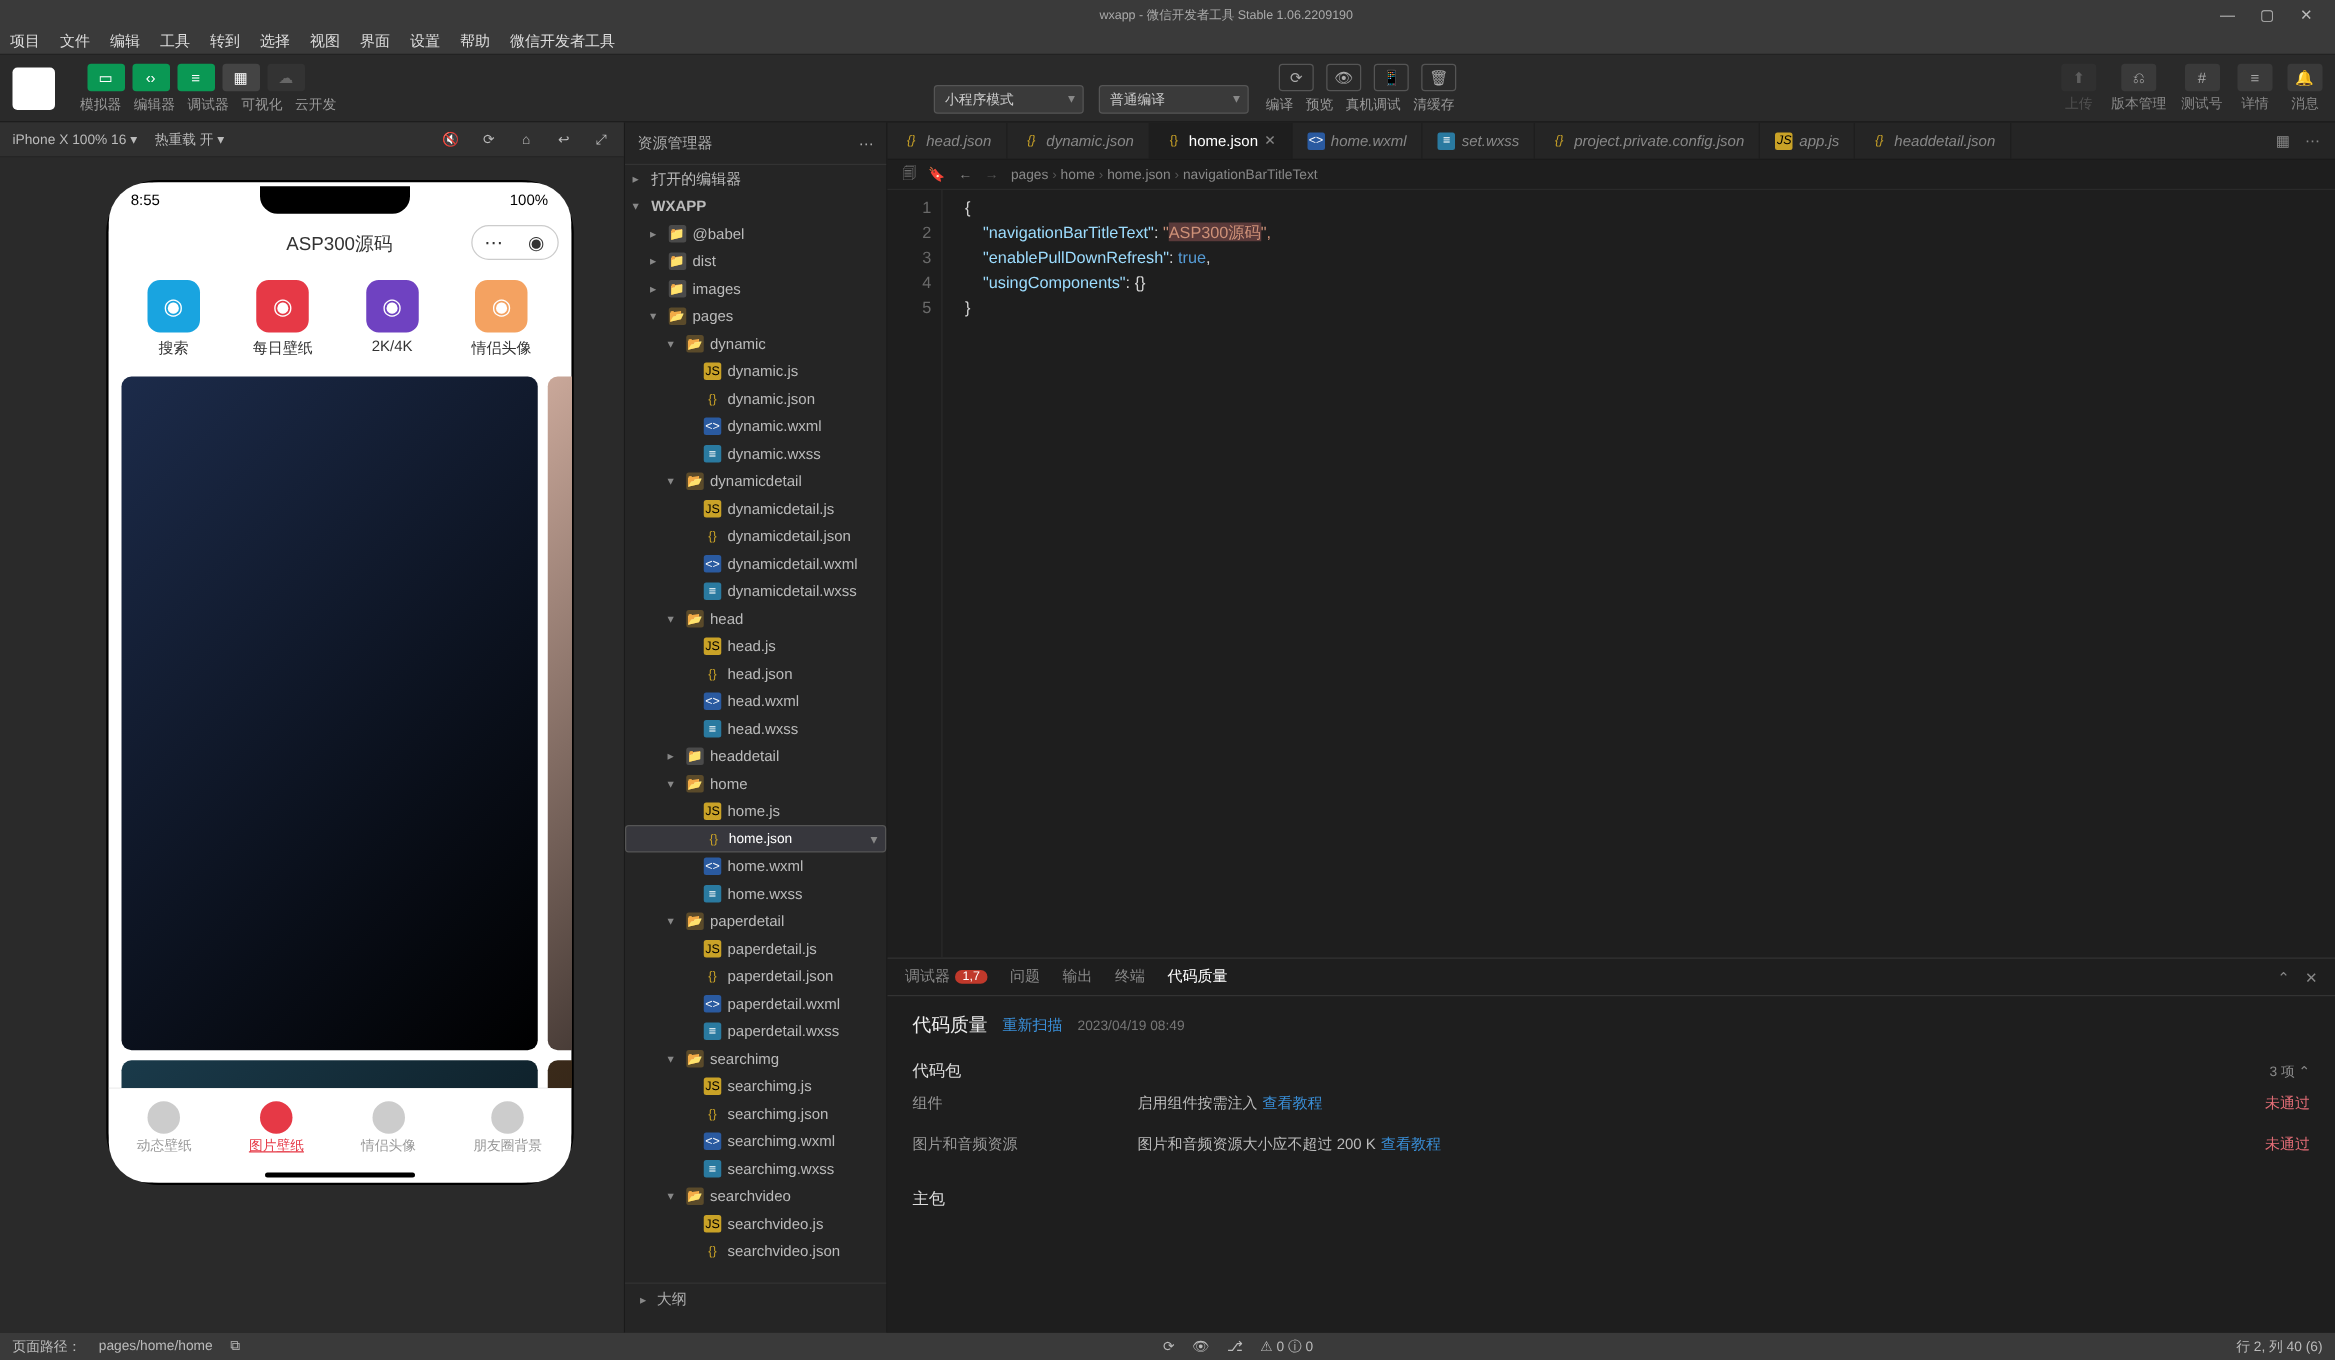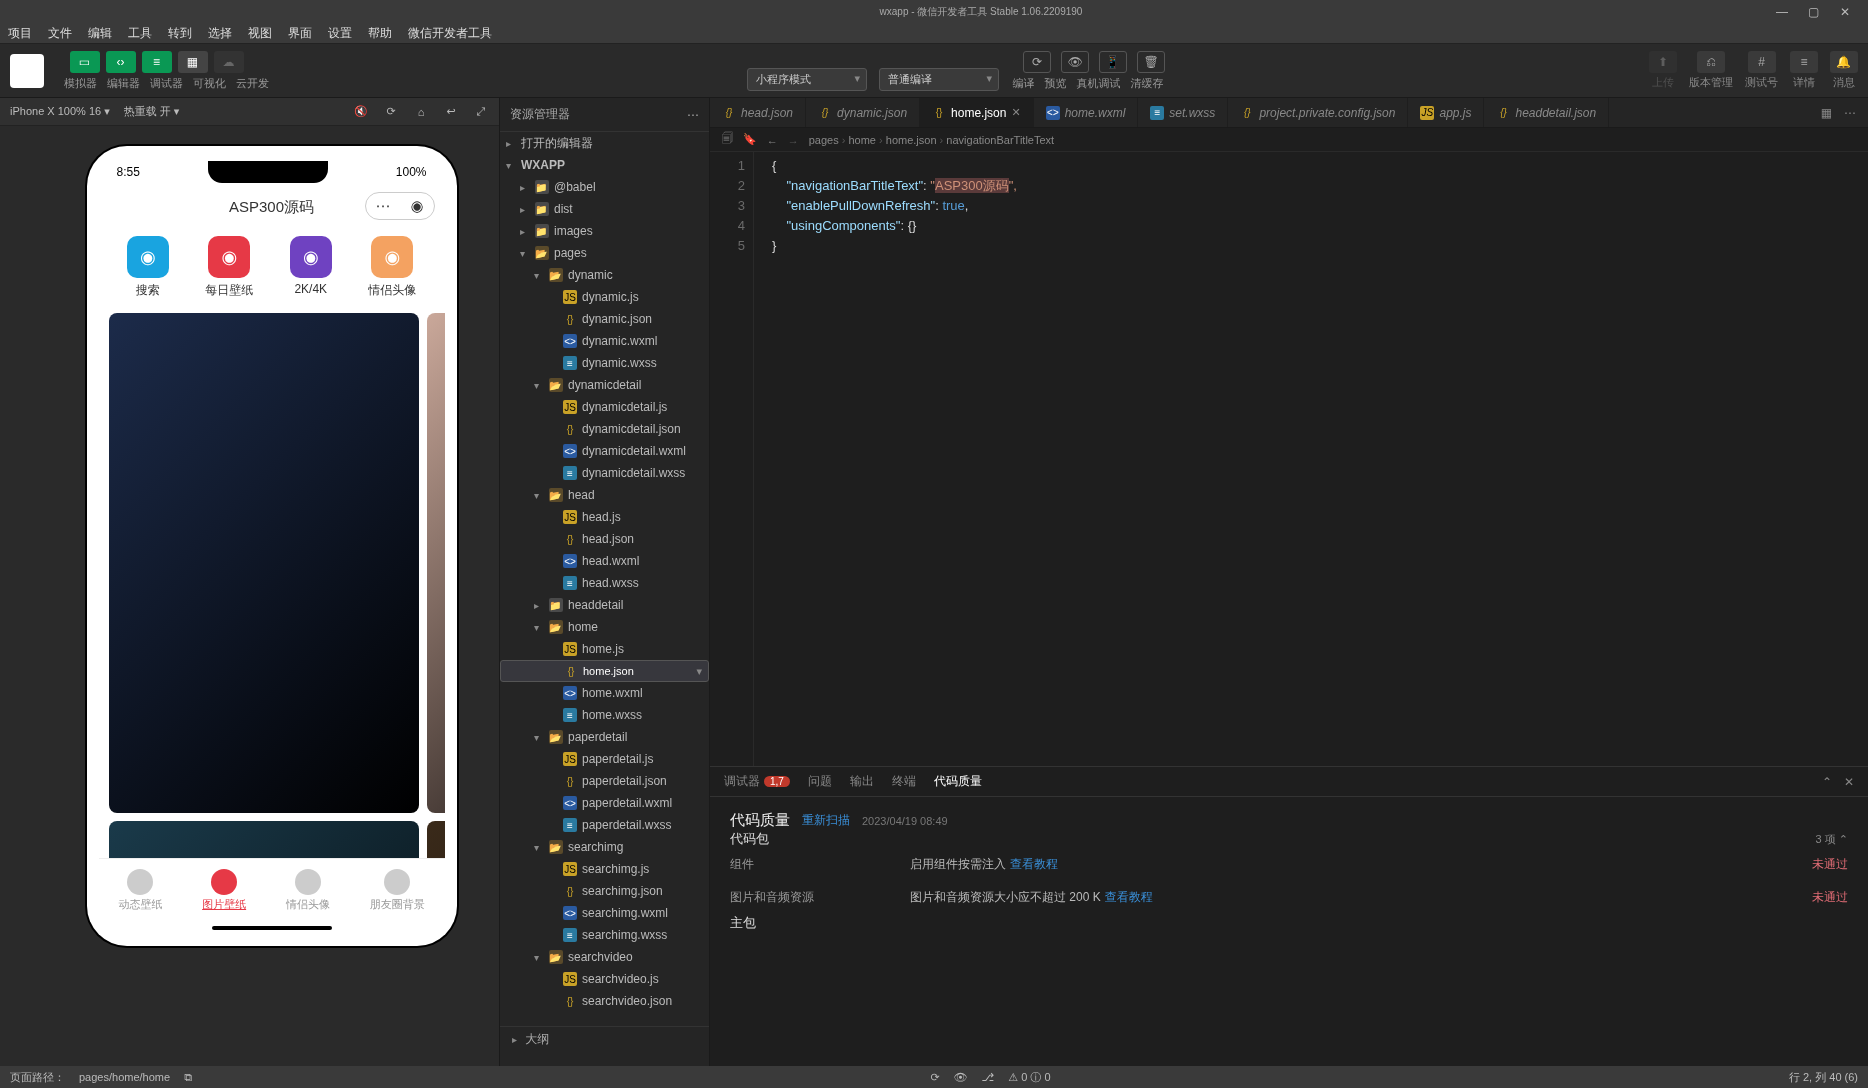--- a/index.html
+++ b/index.html
@@ -22,21 +22,21 @@
 .rticons { display:flex; gap:10px; margin-left:12px; }
 .rtico { width:28px; height:22px; background:#3a3a3a; border-radius:3px; display:flex; align-items:center; justify-content:center; color:#aaa; font-size:12px; }
 .rtico.outline{ background:transparent; border:1px solid #555; }
 .main { display:flex; height:calc(1088px - 24px - 20px - 54px - 22px); }
 
 .simcol { width:500px; background:#2a2a2a; display:flex; flex-direction:column; border-right:1px solid #1a1a1a; }
 .simbar { height:28px; background:#303030; display:flex; align-items:center; padding:0 10px; gap:14px; font-size:11px; color:#bbb; border-bottom:1px solid #222; }
 .simbar .gap{flex:1;}
 .simico{ width:16px; height:16px; display:flex; align-items:center; justify-content:center; cursor:pointer; }
 .simarea { flex:1; display:flex; align-items:flex-start; justify-content:center; padding:20px 0; background:#2a2a2a; overflow:hidden;}
-.phone { width:370px; height:800px; background:#fff; border-radius:40px; padding:12px; box-shadow:0 0 0 2px #000;margin-left:44px; }
+.phone { width:370px; height:800px; background:#fff; border-radius:40px; box-shadow:0 0 0 2px #000;margin-left:44px; }
 .phonein{ width:100%; height:100%; background:#fff; border-radius:32px; overflow:hidden; display:flex; flex-direction:column;}
 .statusbar { height:28px; display:flex; align-items:center; justify-content:space-between; padding:0 18px; font-size:12px; color:#000;}
 .notch{ width:120px; height:22px; background:#000; border-radius:0 0 14px 14px; }
 .apphead { height:42px; display:flex; align-items:center; justify-content:center; font-size:15px; color:#333; position:relative;}
 .capsule { position:absolute; right:10px; top:6px; width:70px; height:28px; border:1px solid #ccc; border-radius:14px; display:flex; align-items:center; justify-content:space-around;}
 .navicons { display:flex; justify-content:space-around; padding:8px 10px; }
 .navico { display:flex; flex-direction:column; align-items:center; gap:4px; font-size:12px; color:#333;}
 .sq { width:42px; height:42px; border-radius:10px; display:flex; align-items:center; justify-content:center; color:#fff; font-size:18px;}
 .grid { flex:1; overflow:auto; padding:6px 10px; display:grid; grid-template-columns:repeat(1,1fr); gap:8px;}
 .thumb { aspect-ratio:0.62; border-radius:8px; background:#888; }
@@ -81,21 +81,21 @@
 .panel{ height:300px; background:#1e1e1e; border-top:1px solid #333; display:flex; flex-direction:column;}
 .ptabs{ height:30px; display:flex; align-items:center; gap:18px; padding:0 14px; border-bottom:1px solid #333; color:#888; font-size:12px;}
 .ptab{ cursor:pointer; display:flex; align-items:center; gap:4px;}
 .ptab.active{ color:#fff;}
 .badge{ background:#c0392b; color:#fff; border-radius:8px; padding:0 6px; font-size:10px;}
 .ptools{ margin-left:auto; display:flex; gap:12px;}
 .pbody{ flex:1; padding:14px 20px; overflow:auto;}
 .ptitle{ font-size:15px; color:#eee; display:flex; align-items:center; gap:12px;}
 .rescan{ color:#3a8fd8; font-size:12px; cursor:pointer;}
 .ts{ color:#777; font-size:11px;}
-.sect{ font-size:13px; color:#ddd;}
+.sect{ margin-top:18px; font-size:13px; color:#ddd;}
 .row{ display:flex; align-items:center; padding:8px 0; font-size:12px; color:#bbb;}
 .row .lab{ width:180px; color:#999;font-family:Liberation Mono, monospace;}
 .row .desc{ flex:1;}
 .row .link{ color:#3a8fd8; cursor:pointer; margin-left:4px;}
 .row .stat{ width:80px; text-align:right;}
 .stat.fail{ color:#e06c75;}
 .stat.pass{ color:#888;}
 .secthdr{ display:flex; align-items:center;}
 .secthdr .cnt{ margin-left:auto; color:#888; font-size:11px;}
 

